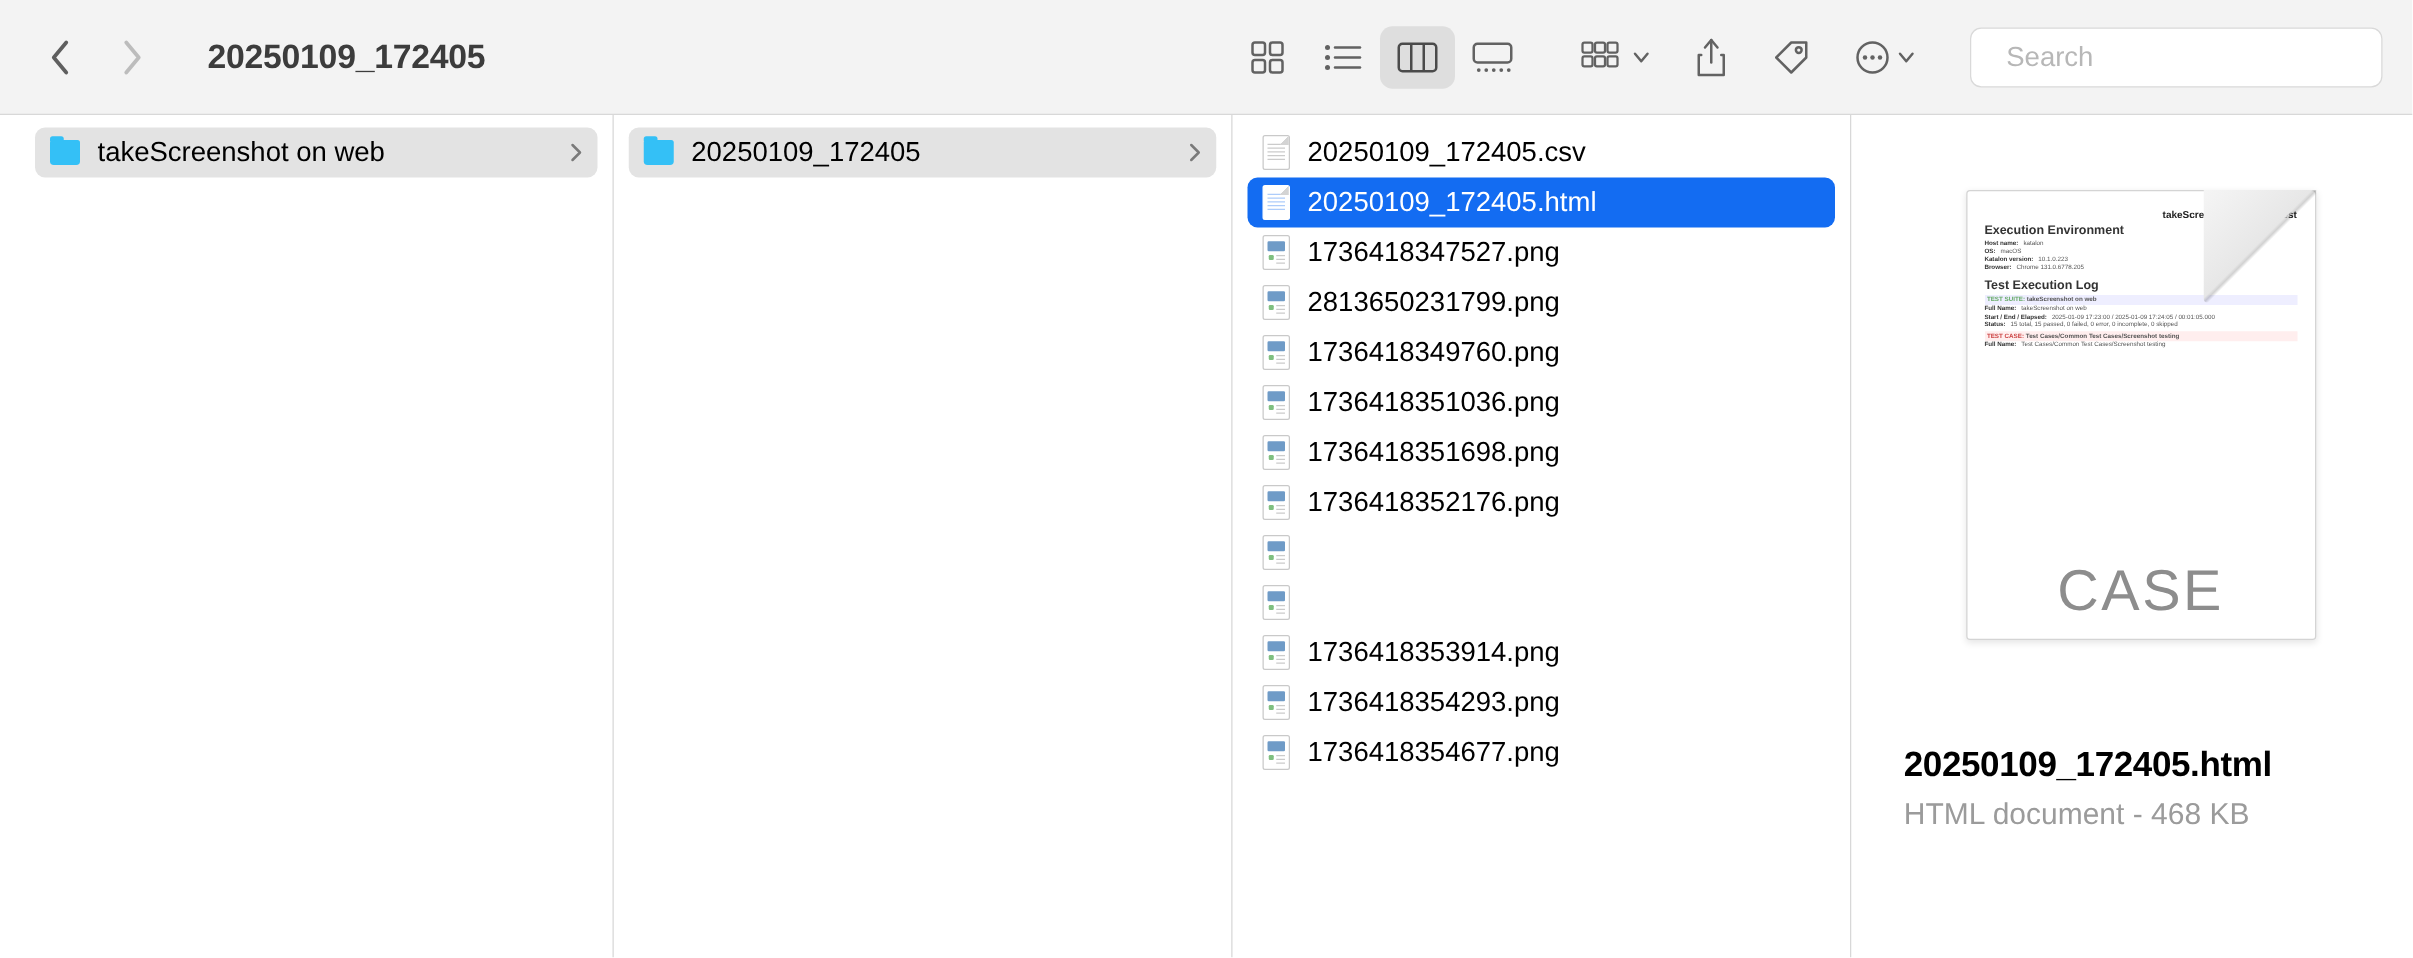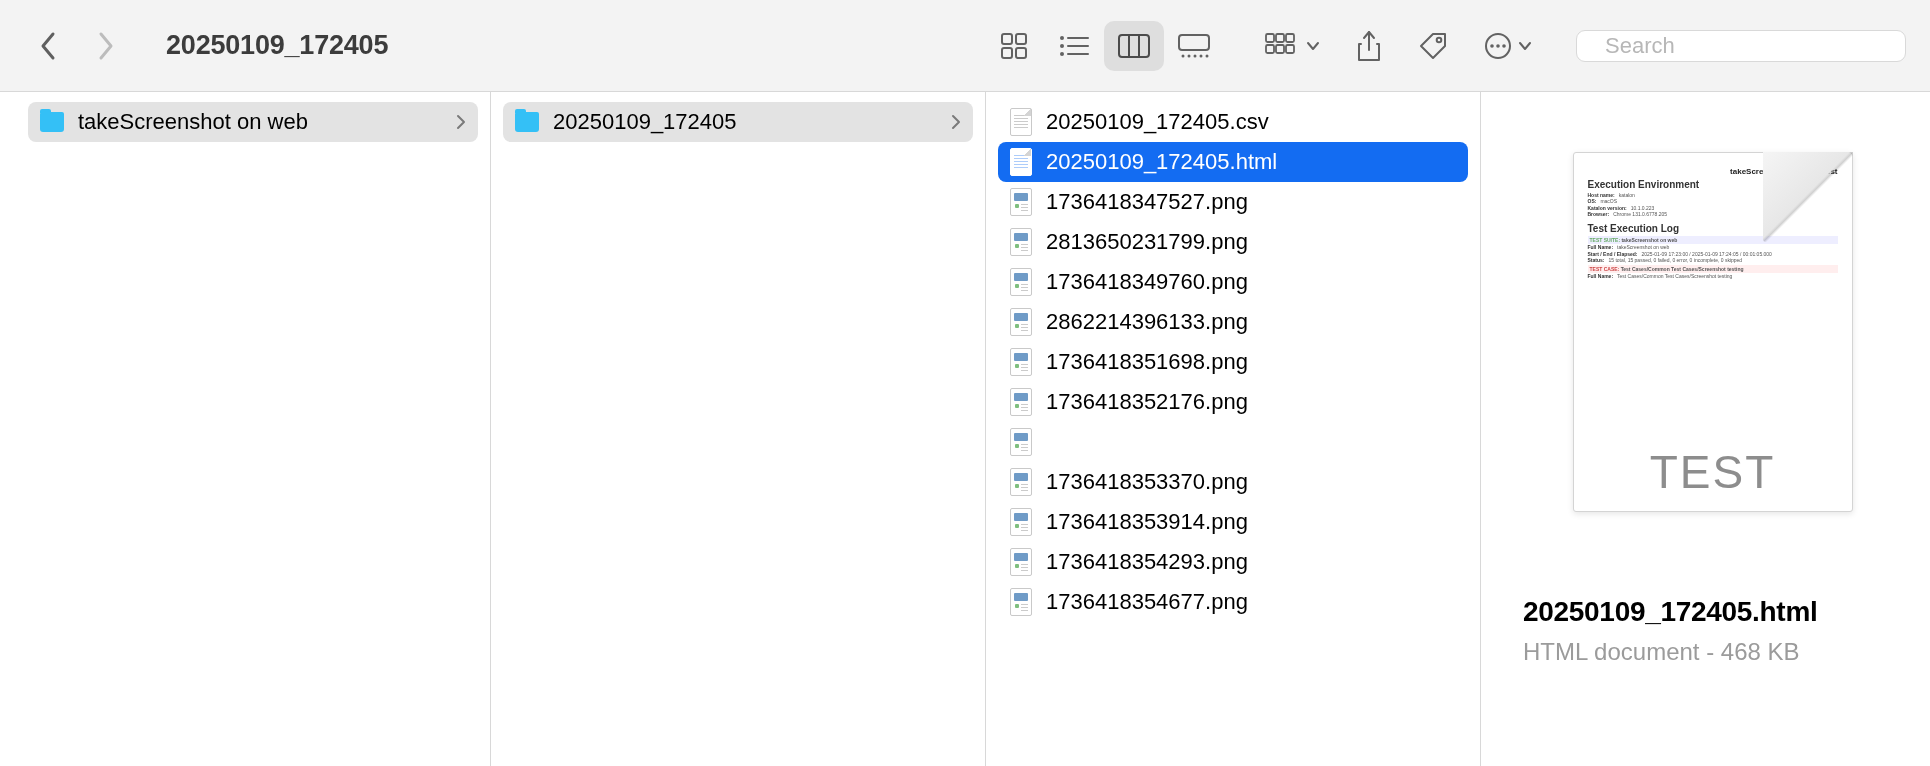--- a/index.html
+++ b/index.html
@@ -37,21 +37,21 @@
     border-radius: 10px; cursor: pointer;
   }
   .view-btn.active { background: #dedede; }
   .toolbar-icons { display: flex; align-items: center; gap: 28px; margin-right: 28px; }
   .tb-icon {
     display: flex; align-items: center; justify-content: center; cursor: pointer;
     height: 50px; padding: 0 4px;
   }
   .tb-caret { margin-left: 6px; }
   .search-box {
-    width: 330px; height: 32px; background: #fff; border: 1px solid #d9d9d9;
+    width: 330px; height: 48px; background: #fff; border: 1px solid #d9d9d9;
     border-radius: 9px; display: flex; align-items: center; padding: 0 14px;
     gap: 14px;
   }
   .search-box input {
     border: none; outline: none; font-size: 22px; color: #9b9b9b; flex: 1; background: transparent;
   }
   .search-box input::placeholder { color: #b7b7b7; }
 
   
   .columns { display: flex; height: calc(100% - 92px); padding-left: 16px; }
@@ -317,21 +317,21 @@
         <span class="label">1736418349760.png</span>
       </div>
       <div class="row">
         <span class="file-image-icon">
           <span class="bar"></span>
           <span class="dot"></span>
           <span class="ln"></span>
           <span class="ln ln2"></span>
           <span class="ln ln3"></span>
         </span>
-        <span class="label">2862214396133.png</span>
+        <span class="label">1736418351036.png</span>
       </div>
       <div class="row">
         <span class="file-image-icon">
           <span class="bar"></span>
           <span class="dot"></span>
           <span class="ln"></span>
           <span class="ln ln2"></span>
           <span class="ln ln3"></span>
         </span>
         <span class="label">1736418351698.png</span>
@@ -356,21 +356,20 @@
         </span>
       </div>
       <div class="row">
         <span class="file-image-icon">
           <span class="bar"></span>
           <span class="dot"></span>
           <span class="ln"></span>
           <span class="ln ln2"></span>
           <span class="ln ln3"></span>
         </span>
-        <span class="label">1736418353370.png</span>
       </div>
       <div class="row">
         <span class="file-image-icon">
           <span class="bar"></span>
           <span class="dot"></span>
           <span class="ln"></span>
           <span class="ln ln2"></span>
           <span class="ln ln3"></span>
         </span>
         <span class="label">1736418353914.png</span>
@@ -443,19 +442,19 @@
         <div class="tiny" style="background:#fee;padding:1px 2px;margin-top:2px;">
           <span style="color:#c44;font-weight:700">TEST CASE:</span>
           <span style="font-weight:700">Test Cases/Common Test Cases/Screenshot testing</span>
         </div>
         <div id="tc-rows">
             <div class="tiny row-tiny">
               <span class="k">Full Name:</span>
               <span>Test Cases/Common Test Cases/Screenshot testing</span>
             </div>
           </div>
-        <div class="html-label">TEST</div>
+        <div class="html-label">CASE</div>
       </div>
     </div>
     <div class="preview-title">20250109_172405.html</div>
     <div class="preview-meta">HTML document - 468 KB</div>
   </div>
 </div>
 
 </body></html>

